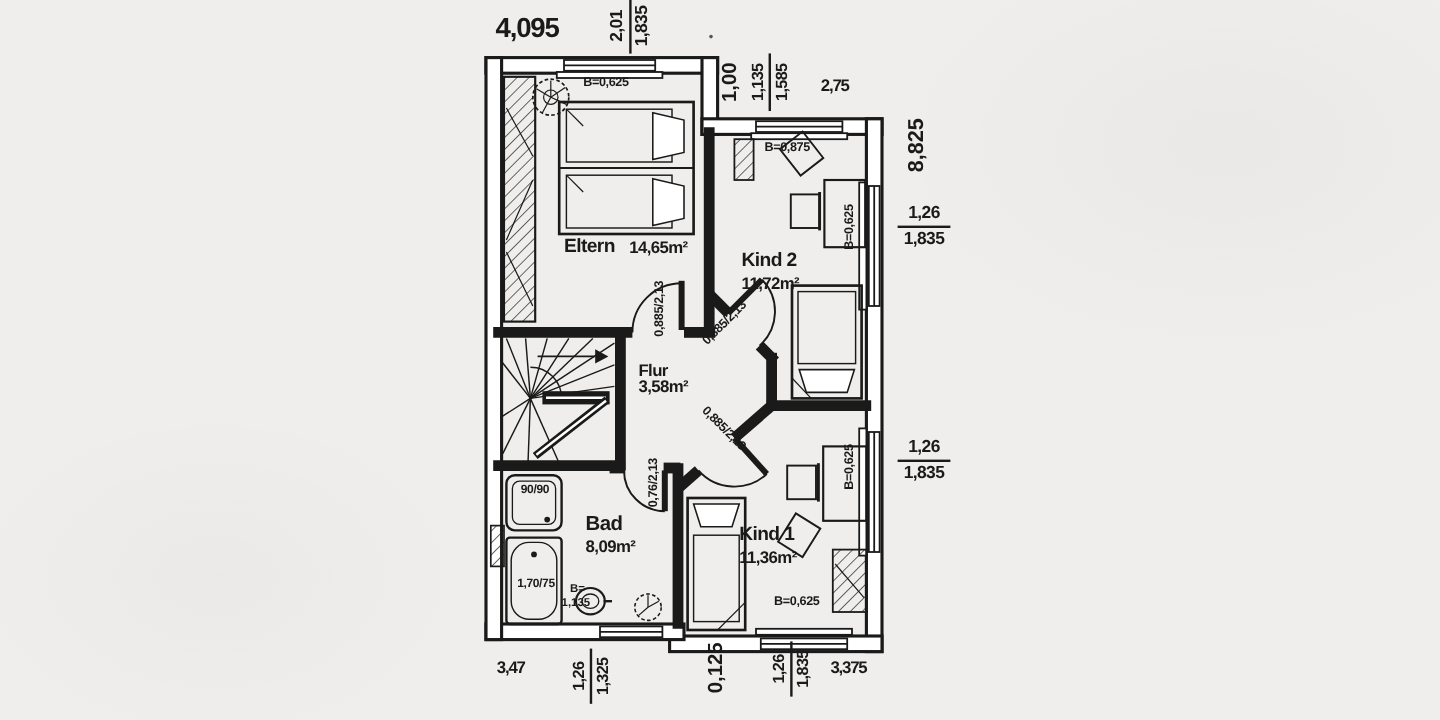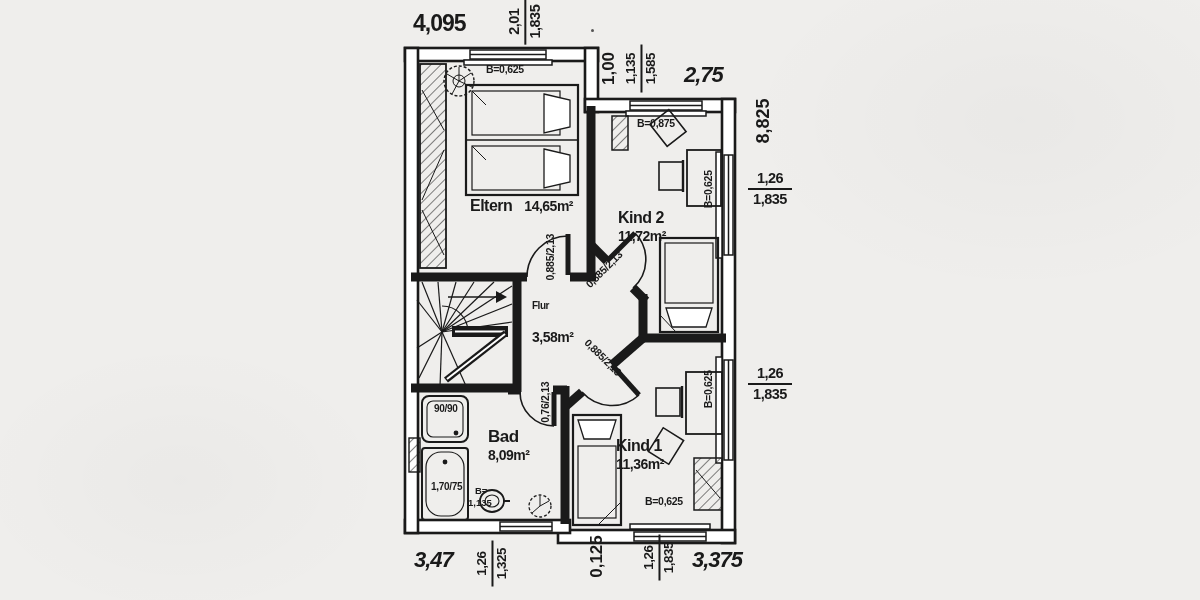--- a/index.html
+++ b/index.html
@@ -5,21 +5,21 @@
   html,body{margin:0;padding:0;}
   body{width:1200px;height:600px;overflow:hidden;
        font-family:"Liberation Sans",sans-serif;}
   .page{position:relative;width:1200px;height:600px;
         background:
           radial-gradient(ellipse 300px 200px at 15% 80%, rgba(0,0,0,0.02), transparent 70%),
           radial-gradient(ellipse 400px 250px at 85% 20%, rgba(0,0,0,0.025), transparent 70%),
           #efeeec;}
   svg{position:absolute;left:0;top:0;}
   .lbl{position:absolute;color:#1a1a1a;font-weight:bold;white-space:nowrap;line-height:1;}
-  .big{font-size:22px;letter-spacing:-1px;font-style:italic;}
+  .big{font-size:14px;letter-spacing:-1px;}
   .huge{font-size:23px;letter-spacing:-1px;text-align:right;}
   .rot{transform:rotate(-90deg);transform-origin:center;}
   .rot45n{transform:rotate(-45deg);transform-origin:center;}
   .rot45p{transform:rotate(45deg);transform-origin:center;}
   .frac{position:absolute;color:#1a1a1a;font-weight:bold;text-align:center;
         font-size:14.5px;line-height:1.15;letter-spacing:-0.5px;}
   .frac .num{border-bottom:2px solid #1a1a1a;padding:0 3px 1px 3px;}
   .frac .den{padding-top:1px;}
   .small{font-size:10.5px;letter-spacing:-0.3px;}
   .tiny{font-size:10px;letter-spacing:-0.3px;}
@@ -270,22 +270,22 @@
 
   <div class="lbl eltern-row" style="left:470px;top:198px;align-items:center;">
     <span class="roomname">Eltern</span>
     <span class="roomarea">14,65m²</span>
   </div>
   <div class="lbl center" style="left:618px;top:210px;">
     <div class="roomname">Kind 2</div>
     <div class="roomarea" style="margin-top:3px;">11,72m²</div>
   </div>
   <div class="lbl center" style="left:532px;top:301px;">
-    <div class="roomname" style="font-size:10px;">Flur</div>
-    <div class="roomarea" style="margin-top:19px;">3,58m²</div>
+    <div class="roomname" style="font-size:14px;">Flur</div>
+    <div class="roomarea" style="margin-top:0;">3,58m²</div>
   </div>
   <div class="lbl center" style="left:488px;top:428px;">
     <div class="roomname" style="font-size:17px;">Bad</div>
     <div class="roomarea" style="margin-top:3px;">8,09m²</div>
   </div>
   <div class="lbl center" style="left:616px;top:438px;">
     <div class="roomname">Kind 1</div>
     <div class="roomarea" style="margin-top:3px;">11,36m²</div>
   </div>
 

